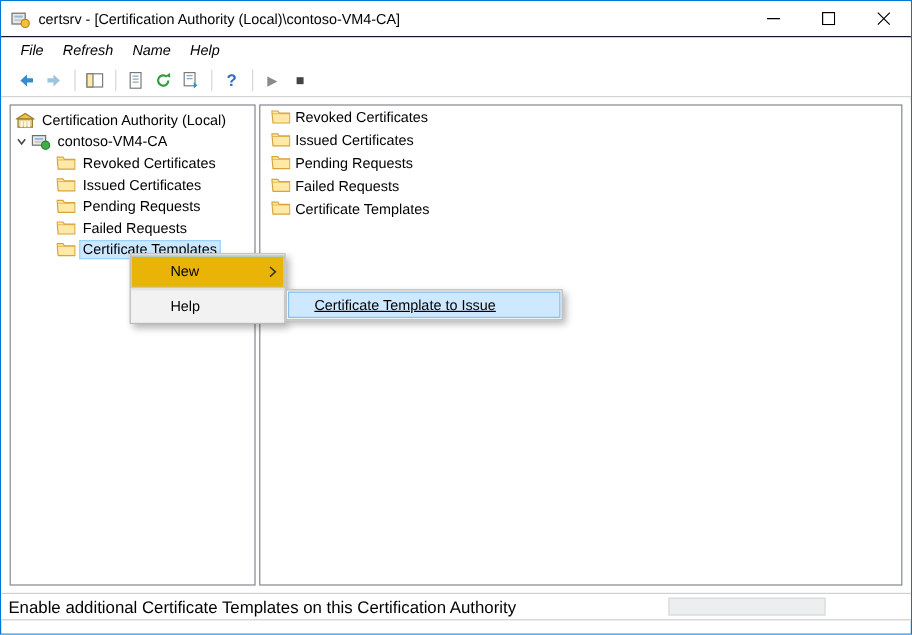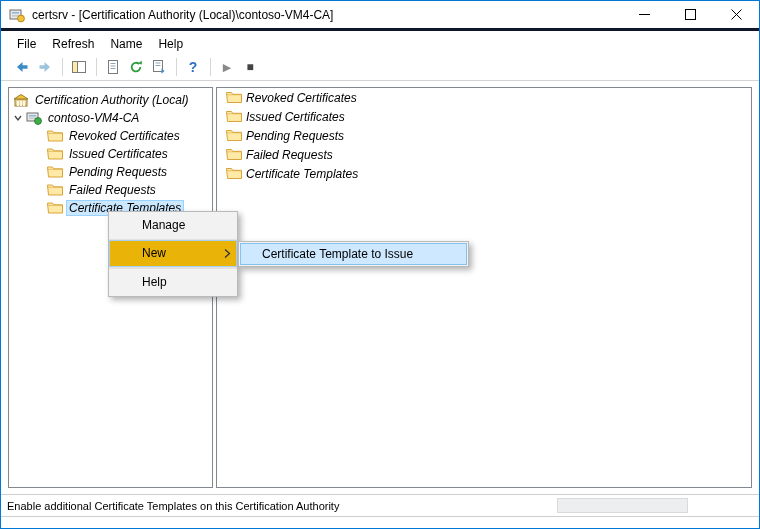--- a/index.html
+++ b/index.html
@@ -14,37 +14,38 @@
     width: 760px; height: 529px;
     border: 1px solid #0078d7;
     background: #ffffff;
     font-size: 12px;
     color: #000;
   }
   
   .titlebar {
     position: absolute; top: 0; left: 0; right: 0; height: 30px;
     background: #ffffff;
-    border-bottom: 3px solid #0f172a;
+    border-bottom: 1px solid #0f172a;
     display: flex; align-items: center;
   }
   .title-icon { width: 16px; height: 16px; margin-left: 8px; flex: 0 0 auto; }
   .title-text { margin-left: 7px; font-size: 12px; white-space: nowrap; }
   .win-controls { margin-left: auto; display: flex; height: 100%; }
   .win-btn {
     width: 46px; height: 100%;
     display: flex; align-items: center; justify-content: center;
     cursor: default;
   }
   
   .menubar {
     position: absolute; top: 31px; left: 0; right: 0; height: 22px;
     background: #ffffff;
-    display: flex; align-items: flex-end;
+    display: flex; align-items: flex-start;
     padding-left: 8px;
+    font-style: italic;
   }
   .menu-label { padding: 3px 8px; }
   
   .toolbar {
     position: absolute; top: 53px; left: 0; right: 0; height: 27px;
     background: #ffffff;
     border-bottom: 1px solid #d4d4d4;
     display: flex; align-items: center;
     padding-left: 10px;
   }
@@ -52,21 +53,21 @@
     width: 22px; height: 22px;
     display: flex; align-items: center; justify-content: center;
     margin-right: 1px;
   }
   .tb-sep { width: 1px; height: 18px; background: #d6d6d6; margin: 0 5px; }
   .tb-glyph.help { color: #2d6fc2; font-weight: bold; font-size: 14px; }
   .tb-glyph.play { color: #8a8a8a; font-size: 11px; }
   .tb-glyph.stop { color: #444444; font-size: 12px; }
   
   .main { position: absolute; top: 81px; left: 0; right: 0; height: 412px; background: #fff; }
-  .pane { position: absolute; top: 5px; height: 401px; border: 1px solid #828790; background: #fff; overflow: hidden; font-style: italic; }
+  .pane { position: absolute; top: 5px; height: 401px; border: 1px solid #828790; background: #fff; overflow: hidden; }
   .tree-pane { left: 7px; width: 205px; }
   .list-pane { left: 215px; width: 536px; }
   
   .tree-row { height: 18px; display: flex; align-items: center; white-space: nowrap; }
   .tree-row.lvl0 { padding-left: 4px; margin-top: 3px; }
   .tree-row.lvl1 { padding-left: 3px; }
   .tree-row.lvl2 { padding-left: 38px; }
   .tree-row .icon { width: 16px; height: 14px; flex: 0 0 auto; margin-right: 3px; }
   .chevron { width: 12px; height: 12px; margin-right: 2px; flex: 0 0 auto; }
   .tree-label { padding: 1px 3px; }
@@ -97,33 +98,33 @@
   }
   .menu-sep { height: 1px; background: #e2e2e2; }
   .submenu-arrow { position: absolute; right: 6px; top: 8px; }
   .submenu {
     position: absolute; left: 237px; top: 240px; width: 231px; height: 26px;
     background: #f2f2f2; border: 1px solid #bababa;
     box-shadow: 3px 3px 6px rgba(0,0,0,0.30);
     padding: 1px; z-index: 11;
   }
   .submenu .menu-item {
-    height: 22px; line-height: 22px; padding-left: 22px;
+    height: 22px; line-height: 22px; padding-left: 22px; text-decoration: underline;
   }
   .submenu .menu-item.selected {
     background: #cde8ff;
     outline: 1px solid #84c2ee; outline-offset: -1px;
   }
   
   .statusbar {
     position: absolute; top: 493px; left: 0; right: 0; height: 23px;
     border-top: 1px solid #cfcfcf; border-bottom: 1px solid #cfcfcf;
     background: #ffffff;
     display: flex; align-items: center;
-    padding-left: 6px; font-size: 11px;
+    padding-left: 6px; font-size: 14px;
   }
   .status-pane {
     position: absolute; left: 556px; width: 131px; top: 3px; bottom: 3px;
     background: #eceef0; border: 1px solid #d8dadc;
   }
 </style>
 </head>
 <body>
 
 <div class="window">
@@ -311,23 +312,20 @@
         <svg class="icon" viewBox="0 0 16 13">
           <path d="M0.5 1.5 h5 l1.2 1.8 h8.8 v8.2 h-14 z" fill="#ffe9a6" stroke="#d9a43a"></path>
           <path d="M0.5 3.8 h14.8" stroke="#d9a43a" stroke-width="0.6"></path>
         </svg>
         <span>Certificate Templates</span>
       </div>
     </div>
   </div>
 
   <div class="context-menu">
-    <div class="menu-item">
-      <span>Manage</span>
-    </div>
     <div class="menu-sep"></div>
     <div class="menu-item highlighted">
       <span>New</span>
       <svg class="submenu-arrow" width="8" height="11">
         <path d="M2 1.5 L6.5 5.5 L2 9.5" stroke="#333" fill="none" stroke-width="1.3"></path>
       </svg>
     </div>
     <div class="menu-sep"></div>
     <div class="menu-sep"></div>
     <div class="menu-item">

